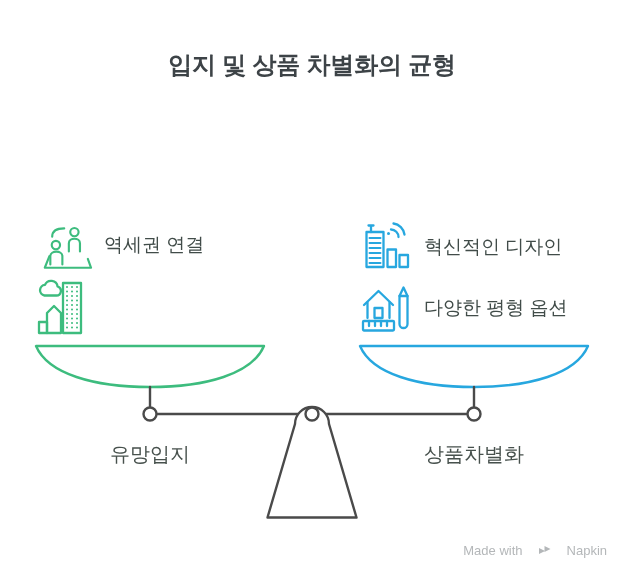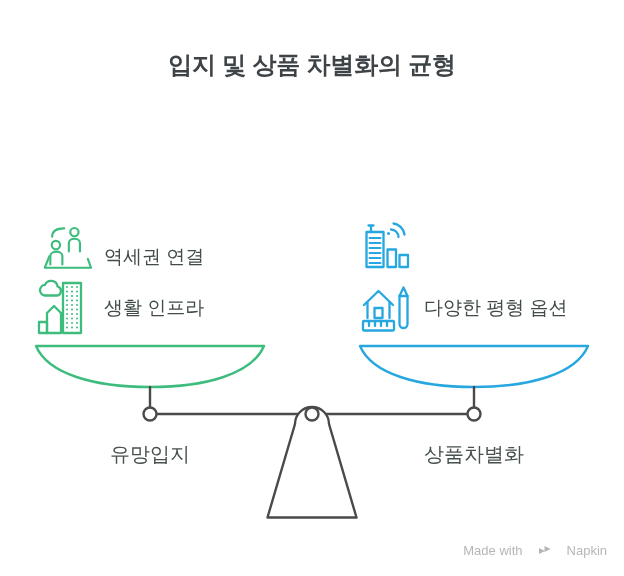--- a/index.html
+++ b/index.html
@@ -28,41 +28,41 @@
   <div class="title">입지 및 상품 차별화의 균형</div>
 
   <svg class="feature-icon" style="left:40px;top:221px;" width="54" height="50" viewBox="0 0 58 54" fill="none" stroke-width="2.3" stroke-linecap="round" stroke-linejoin="round" stroke="#3dbc7e">
     <path d="M13 17 C13 10 18 8 26 8"></path>
     <circle cx="37" cy="12" r="4.5"></circle>
     <path d="M31 33 V24 C31 17.5 43 17.5 43 24 V33"></path>
     <circle cx="17" cy="26" r="4.5"></circle>
     <path d="M11 47 V38 C11 31.5 24 31.5 24 38 V47"></path>
     <path d="M10 38 L5 50.5 L55 50.5 L51.5 41"></path>
   </svg>
-  <div class="feature-label" style="left:104px;top:246px;">역세권 연결</div>
+  <div class="feature-label" style="left:104px;top:234px;">역세권 연결</div>
 
   <svg class="feature-icon" style="left:37px;top:279px;" width="48" height="58" viewBox="0 0 48 58" fill="none" stroke-width="2.3" stroke-linecap="round" stroke-linejoin="round" stroke="#3dbc7e">
     <path d="M7.5 16.5 H19 A4.6 4.6 0 0 0 20.6 7.5 A6.6 6.6 0 0 0 8 5.8 A5.4 5.4 0 0 0 7.5 16.5 Z"></path>
     <rect x="26" y="4" width="18" height="50"></rect>
     <path stroke-width="2" d="M30 8h.01M35 8h.01M40 8h.01 M30 12.5h.01M35 12.5h.01M40 12.5h.01 M30 17h.01M35 17h.01M40 17h.01 M30 21.5h.01M35 21.5h.01M40 21.5h.01 M30 26h.01M35 26h.01M40 26h.01 M30 30.5h.01M35 30.5h.01M40 30.5h.01 M30 35h.01M35 35h.01M40 35h.01 M30 39.5h.01M35 39.5h.01M40 39.5h.01 M30 44h.01M35 44h.01M40 44h.01 M30 48.5h.01M35 48.5h.01M40 48.5h.01"></path>
     <path d="M10 34 L17 27 L24 34 V54 H10 Z"></path>
     <rect x="2" y="43" width="8" height="11"></rect>
   </svg>
-  <div class="feature-label" style="left:104px;top:297px;">생활 인프라</div>
 
   <svg class="feature-icon" style="left:361px;top:219px;" width="50" height="50" viewBox="0 0 50 50" fill="none" stroke-width="2.3" stroke-linecap="round" stroke-linejoin="round" stroke="#27a7df">
     <rect x="5.5" y="13" width="17" height="35"></rect>
     <path stroke-width="2" d="M8.5 19 H19.5 M8.5 24 H19.5 M8.5 29 H19.5 M8.5 34 H19.5 M8.5 39 H19.5 M8.5 44 H19.5"></path>
     <path d="M10 13 V6.5 M7.5 6.5 H12.5"></path>
     <path d="M30 10.5 A7.5 7.5 0 0 1 37.5 18"></path>
     <path d="M32.5 4.5 A13 13 0 0 1 43.5 15.5"></path>
     <path stroke-width="3" d="M27.5 14.5 h.01"></path>
     <rect x="26.5" y="30.5" width="8.5" height="17.5"></rect>
     <rect x="38.5" y="36" width="8.5" height="12"></rect>
   </svg>
+  <div class="feature-label" style="left:424px;top:236px;">혁신적인 디자인</div>
 
   <svg class="feature-icon" style="left:361px;top:281px;" width="50" height="54" viewBox="0 0 50 54" fill="none" stroke-width="2.3" stroke-linecap="round" stroke-linejoin="round" stroke="#27a7df">
     <path d="M3 24 L17.5 10 L32 24"></path>
     <path d="M6.5 21.5 V37 M28.5 21.5 V37"></path>
     <rect x="13.5" y="27" width="8" height="10"></rect>
     <rect x="2" y="40" width="31" height="9.5" rx="1"></rect>
     <path d="M8 40 V45 M14 40 V45 M20 40 V45 M26 40 V45"></path>
     <path d="M38.5 15 L42.5 6.5 L46.5 15 Z"></path>
     <path d="M38.5 15 V43 A4 4 0 0 0 46.5 43 V15"></path>
   </svg>

